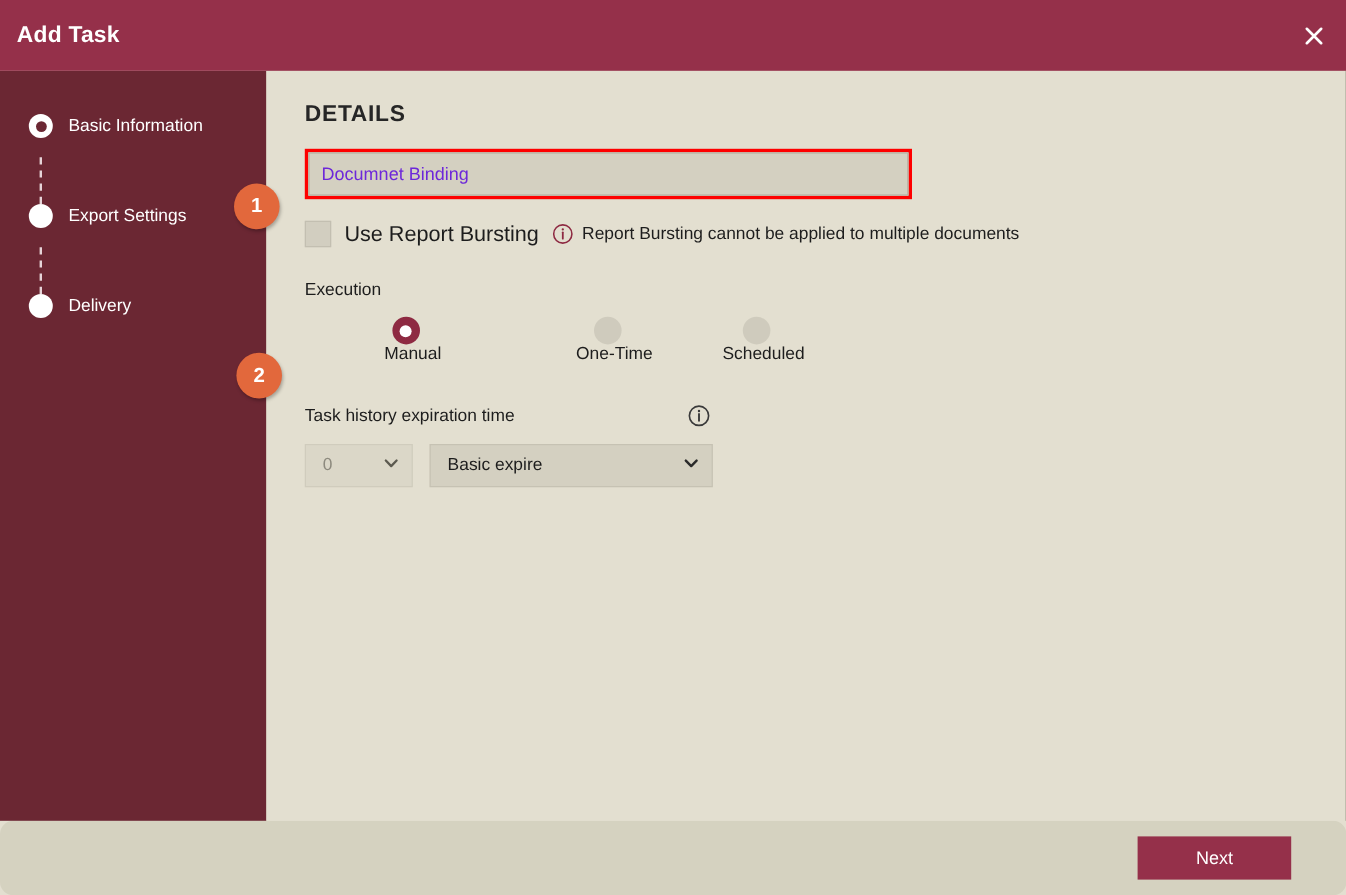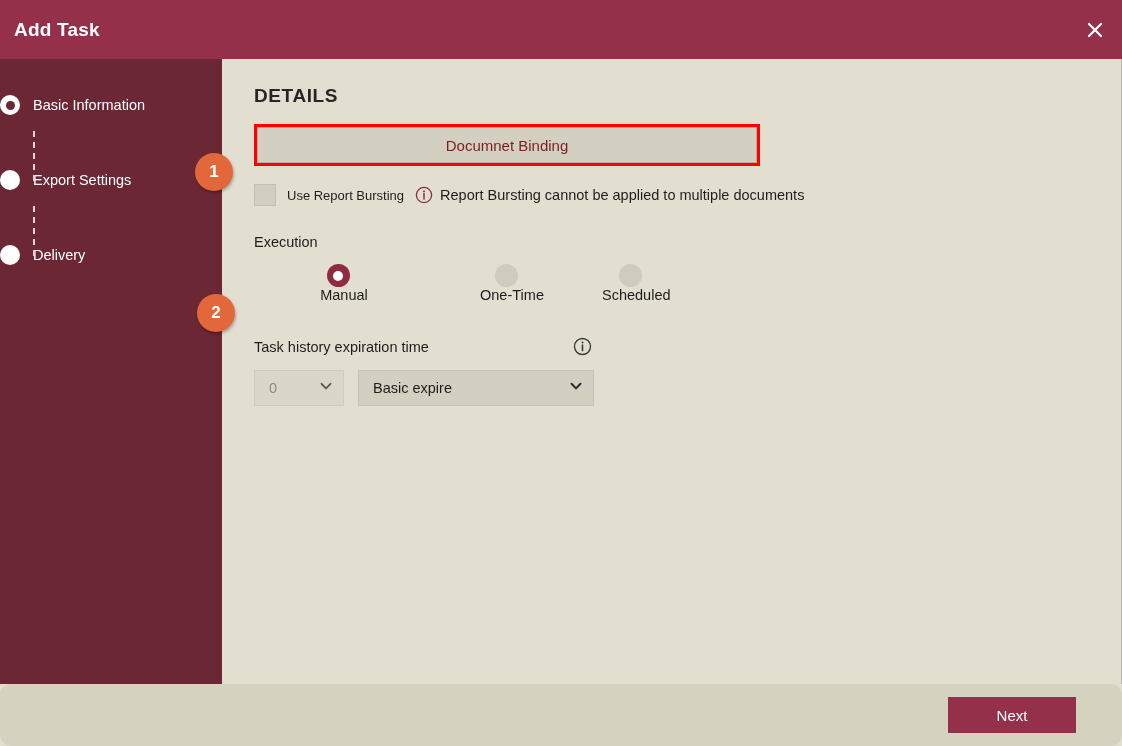--- a/index.html
+++ b/index.html
@@ -64,20 +64,21 @@
   .sidebar {
     width: 222px;
     background: #6b2733;
     flex: 0 0 222px;
     padding-top: 28px;
     box-sizing: border-box;
     position: relative;
   }
   .steps {
     position: relative;
+    padding-left: 24px;
   }
   .step {
     display: flex;
     align-items: center;
     height: 36px;
     position: relative;
     margin-bottom: 39px;
     cursor: pointer;
   }
   .step:last-child { margin-bottom: 0; }
@@ -145,43 +146,42 @@
     box-sizing: border-box;
   }
   .text-input {
     width: 100%;
     box-sizing: border-box;
     height: 36px;
     background: #d4d0c1;
     border: 1px solid #b5b1a2;
     font-family: "Liberation Sans", sans-serif;
     font-size: 15px;
-    color: #7f1d1d;
+    color: #6d28d9;
     padding: 0 10px;
     outline: none;
-    text-align: center;
   }
 
   
   .check-row {
     display: flex;
     align-items: center;
     margin-top: 18px;
   }
   .checkbox {
     width: 22px;
     height: 22px;
     background: #d2cec0;
     border: 1px solid #c3bfb1;
     box-sizing: border-box;
     flex: 0 0 22px;
     cursor: pointer;
   }
   .check-label {
-    font-size: 13px;
+    font-size: 18px;
     color: #1d1d1d;
     margin-left: 11px;
     white-space: nowrap;
   }
   .info-icon {
     margin-left: 11px;
     display: inline-flex;
     align-items: center;
     cursor: pointer;
   }

